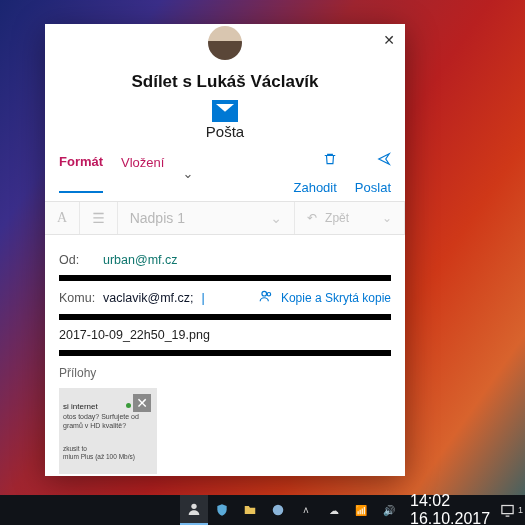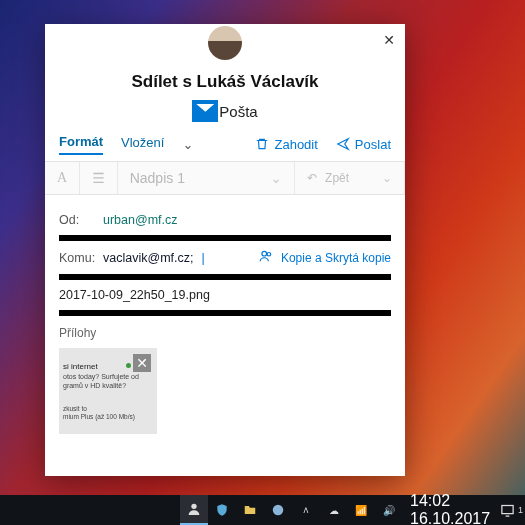--- a/index.html
+++ b/index.html
@@ -10,30 +10,30 @@
   }
   .dialog {
     position: absolute; left: 45px; top: 24px; width: 360px; height: 452px;
     background: #fff; box-shadow: 0 6px 30px rgba(0,0,0,.4);
     display: flex; flex-direction: column;
   }
   .close { position: absolute; top: 8px; right: 10px; font-size: 14px; color: #333; cursor: pointer; }
   .header { text-align: center; }
   .avatar { width: 34px; height: 34px; border-radius: 50%; background: linear-gradient(#d9c6b0 45%, #5a4638 45%); display: inline-block; margin-top: 2px; }
   .title { font-size: 17px; font-weight: 600; color: #111; margin-top: 8px; }
-  .app-row { display: flex; justify-content: center; align-items: center; gap: 1px; margin-top: 8px; }
+  .app-row { display: flex; justify-content: center; align-items: center; gap: 1px; margin-top: 8px; flex-direction: column; }
   .mail-icon { width: 26px; height: 22px; background: #0078d4; position: relative; display: inline-block; }
   .mail-icon::before { content: ""; position: absolute; inset: 4px; background: #fff; clip-path: polygon(0 0,100% 0,50% 55%); }
   .app-name { font-size: 15px; color: #222; }
   .tabs { display: flex; align-items: center; padding: 12px 14px 0; gap: 18px; font-size: 13px; }
-  .tab { padding-bottom: 4px; color: #0369a1; cursor: pointer; }
+  .tab { padding-bottom: 22px; color: #be185d; cursor: pointer; }
   .tab.active { font-weight: 600; border-bottom: 2px solid #0078d4; }
   .chev { color: #555; }
   .spacer { flex: 1; }
-  .action { color: #0078d4; font-size: 13px; display: flex; align-items: flex-start; gap: 5px; cursor: pointer; }
+  .action { color: #0078d4; font-size: 13px; display: flex; align-items: flex-end; gap: 14px; cursor: pointer; flex-direction: column; }
   .action svg { width: 14px; height: 14px; }
   .toolbar { display: flex; align-items: stretch; border-top: 1px solid #e3e3e3; border-bottom: 1px solid #e3e3e3; margin-top: 6px; height: 34px; background: #fafafa; color: #bfbfbf; }
   .tool { display: flex; align-items: center; justify-content: center; padding: 0 12px; border-right: 1px solid #e8e8e8; font-size: 14px; }
   .tool.heading { flex: 1; justify-content: flex-start; color: #b8b8b8; light; }
   .tool.undo { flex: 0 0 110px; justify-content: flex-start; gap: 8px; font-size: 12px; }
   .fields { padding: 10px 14px 0; font-size: 12.5px; }
   .row { display: flex; align-items: center; padding: 8px 0; border-bottom: 6px solid #000000; gap: 8px; }
   .lbl { color: #555; width: 36px; }
   .val { color: #0f766e; }
   .val.link { color: #0f172a; }

